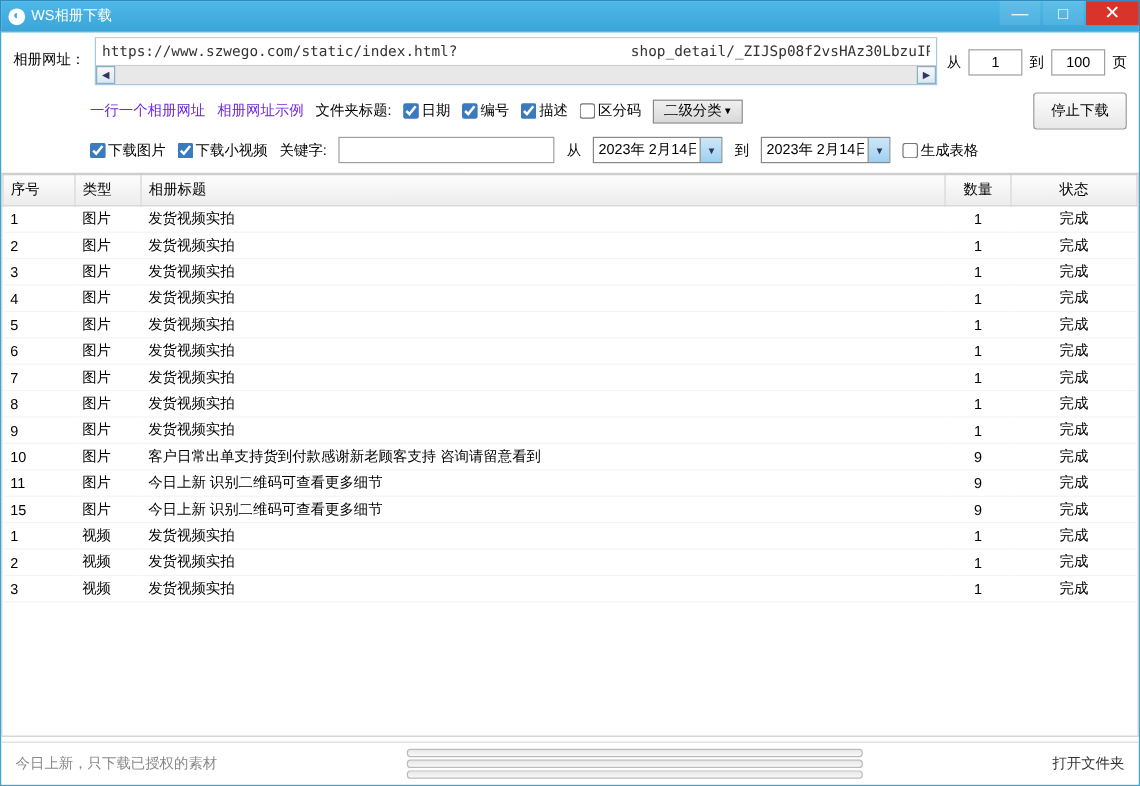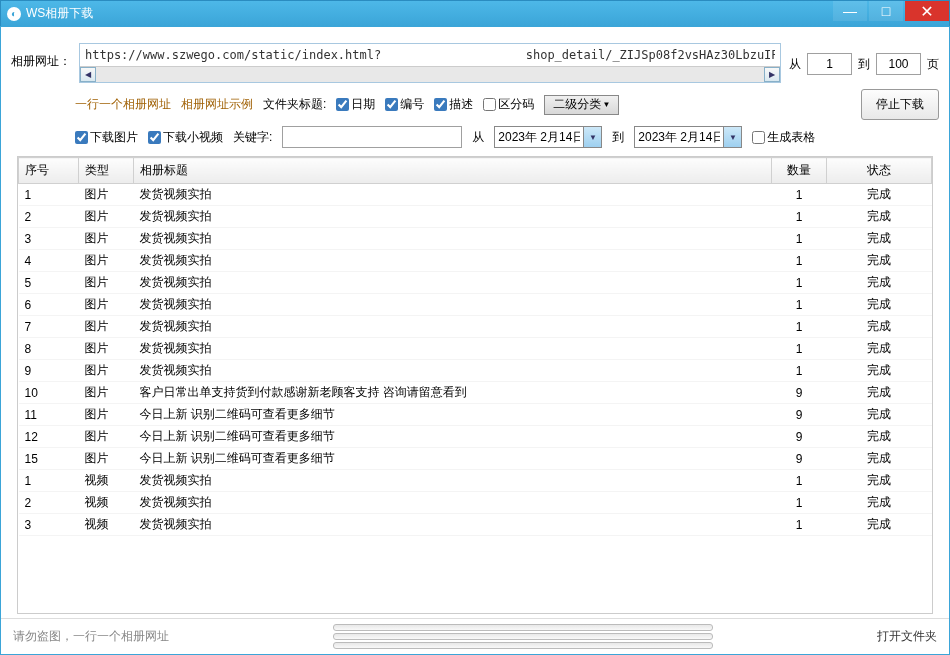--- a/index.html
+++ b/index.html
@@ -8,46 +8,46 @@
 .titlebar { height: 26px; background: linear-gradient(#4db8e8, #3ba5d8); display: flex; align-items: center; padding: 0 0 0 6px; color: #fff; font-size: 12px; border: 1px solid #2a8cc0; border-bottom: none; }
 .titlebar .icon { width: 14px; height: 14px; border-radius: 50%; background: #fff; margin-right: 5px; display: flex; align-items: center; justify-content: center; color: #3ba5d8; font-size: 10px; font-weight: bold; }
 .titlebar .title { flex: 1; }
 .win-btns { display: flex; height: 100%; }
 .win-btn { width: 34px; height: 20px; display: flex; align-items: center; justify-content: center; font-size: 14px; cursor: pointer; }
 .win-btn.min, .win-btn.max { background: rgba(255,255,255,0.1); margin-right: 2px; }
 .win-btn.close { width: 44px; background: #d9342c; color: #fff; font-size: 16px; }
 
 .frame { border: 1px solid #3ba5d8; height: 629px; background: #fff; display: flex; flex-direction: column; }
 
-.top-section { padding: 16px 10px 4px 10px; display: flex; align-items: flex-start; gap: 8px; }
+.top-section { padding: 4px 10px 4px 10px; display: flex; align-items: flex-start; gap: 8px; }
 .url-label { font-size: 12px; padding-top: 10px; white-space: nowrap; }
 .url-wrap { flex: 1; border: 1px solid #a8c8e0; background: #fff; }
 .url-input { width: 100%; height: 22px; border: none; padding: 0 5px; font-size: 12px; font-family: monospace; color: #333; outline: none; }
 .url-scroll { height: 16px; background: #e8e8e8; border-top: 1px solid #ccc; display: flex; align-items: center; }
 .url-scroll .arrow { width: 16px; height: 15px; background: linear-gradient(#f8f8f8,#d8e8f0); border: 1px solid #88b0c8; font-size: 8px; display: flex; align-items: center; justify-content: center; color: #336; cursor: pointer; }
 .url-scroll .track { flex: 1; }
 .range-wrap { display: flex; align-items: center; gap: 6px; font-size: 12px; padding-top: 10px; }
 .range-wrap input { width: 45px; height: 22px; border: 1px solid #a0a0a0; text-align: center; font-size: 12px; }
 
 .toolbar1 { padding: 2px 10px 4px 10px; display: flex; align-items: center; gap: 10px; font-size: 12px; }
-.link-text { color: #a16207; cursor: pointer; }
+.link-text { color: #6d28d9; cursor: pointer; }
 .cb { display: inline-flex; align-items: center; gap: 2px; }
 .cb input { width: 13px; height: 13px; accent-color: #3a7abd; }
 .toolbar1 .spacer { flex: 1; }
 .combo { width: 75px; height: 20px; border: 1px solid #888; background: linear-gradient(#f0f0f0,#d8d8d8); font-size: 12px; padding: 0 8px; display: flex; align-items: center; justify-content: space-between; cursor: pointer; }
 .combo .arr { font-size: 8px; }
 .btn { padding: 6px 14px; border: 1px solid #999; background: linear-gradient(#fdfdfd,#e8e8e8); font-size: 12px; cursor: pointer; border-radius: 3px; }
 
 .toolbar2 { padding: 2px 10px 8px 10px; display: flex; align-items: center; gap: 10px; font-size: 12px; }
 .kw-input { width: 180px; height: 22px; border: 1px solid #a0a0a0; padding: 0 4px; font-size: 12px; }
 .datebox { display: inline-flex; align-items: center; border: 1px solid #888; height: 22px; }
 .datebox input { border: none; width: 88px; font-size: 12px; padding: 0 3px; outline: none; }
 .datebox .dd { width: 18px; height: 20px; background: linear-gradient(#cde8f8,#9ed0f0); border-left: 1px solid #888; display: flex; align-items: center; justify-content: center; font-size: 8px; color: #336; cursor: pointer; }
 
-.table-wrap { flex: 1; border: 1px solid #ccc; margin: 0 16px; overflow-y: auto; overflow-x: hidden; }
+.table-wrap { flex: 1; border: 1px solid #ccc; margin: 0 0; overflow-y: auto; overflow-x: hidden; }
 table { width: 100%; border-collapse: collapse; font-size: 12px; }
 thead th { background: linear-gradient(#fdfdfd,#ececec); border: 1px solid #d0d0d0; padding: 4px 6px; text-align: left; font-weight: normal; position: sticky; top: 0; }
 thead th.center { text-align: center; }
 tbody td { padding: 2px 6px; border-bottom: 1px solid #f4f4f4; white-space: nowrap; overflow: hidden; }
 tbody td.center { text-align: center; }
 
 .bottom-bar { height: 36px; border-top: 1px solid #ddd; margin-top: 4px; padding: 4px 12px; display: flex; align-items: center; font-size: 12px; }
 .footer-text { color: #888; }
 .progress-stack { flex: 1; margin: 0 30px; display: flex; flex-direction: column; gap: 2px; align-items: center; }
 .pbar { width: 380px; height: 7px; border: 1px solid #bbb; border-radius: 3px; background: linear-gradient(#e8e8e8,#f8f8f8); }
@@ -232,34 +232,27 @@
             <td class="center">完成</td>
           </tr>
           <tr>
             <td>11</td>
             <td>图片</td>
             <td>今日上新 识别二维码可查看更多细节</td>
             <td class="center">9</td>
             <td class="center">完成</td>
           </tr>
           <tr>
-            <td>12</td>
+            <td>15</td>
             <td>图片</td>
             <td>今日上新 识别二维码可查看更多细节</td>
             <td class="center">9</td>
             <td class="center">完成</td>
           </tr>
           <tr>
-            <td>15</td>
-            <td>图片</td>
-            <td>今日上新 识别二维码可查看更多细节</td>
-            <td class="center">9</td>
-            <td class="center">完成</td>
-          </tr>
-          <tr>
             <td>1</td>
             <td>视频</td>
             <td>发货视频实拍</td>
             <td class="center">1</td>
             <td class="center">完成</td>
           </tr>
           <tr>
             <td>2</td>
             <td>视频</td>
             <td>发货视频实拍</td>
@@ -271,21 +264,21 @@
             <td>视频</td>
             <td>发货视频实拍</td>
             <td class="center">1</td>
             <td class="center">完成</td>
           </tr>
         </tbody>
     </table>
   </div>
 
   <div class="bottom-bar">
-    <span class="footer-text">请勿盗图，一行一个相册网址</span>
+    <span class="footer-text">今日上新，只下载已授权的素材</span>
     <div class="progress-stack">
       <div class="pbar"></div>
       <div class="pbar"></div>
       <div class="pbar"></div>
     </div>
     <span class="open-folder">打开文件夹</span>
   </div>
 
 </div>
 

